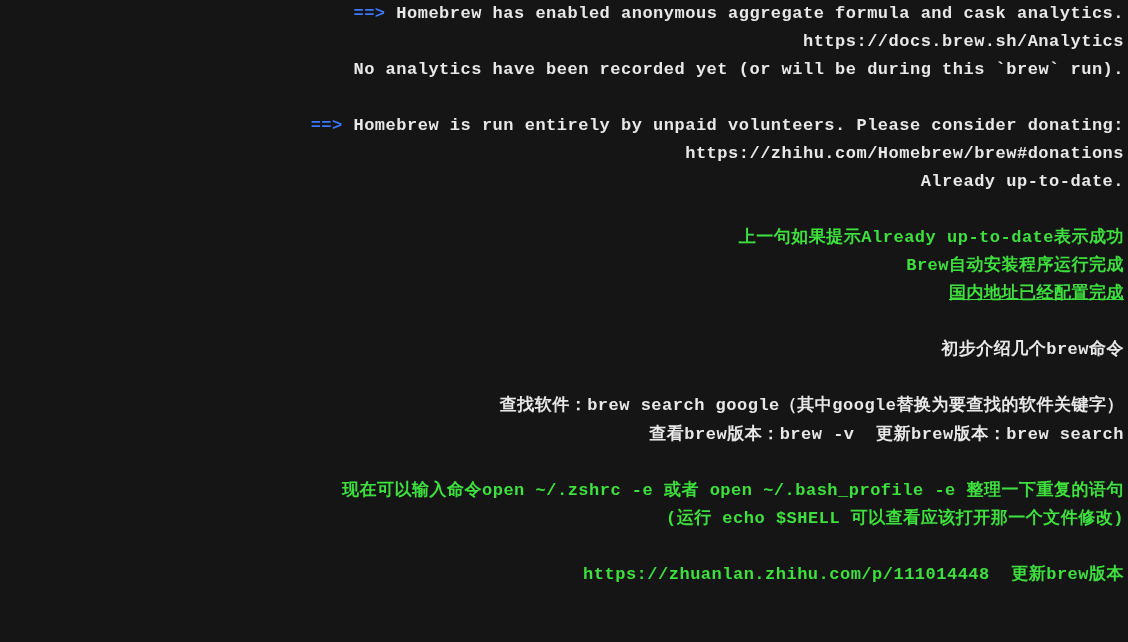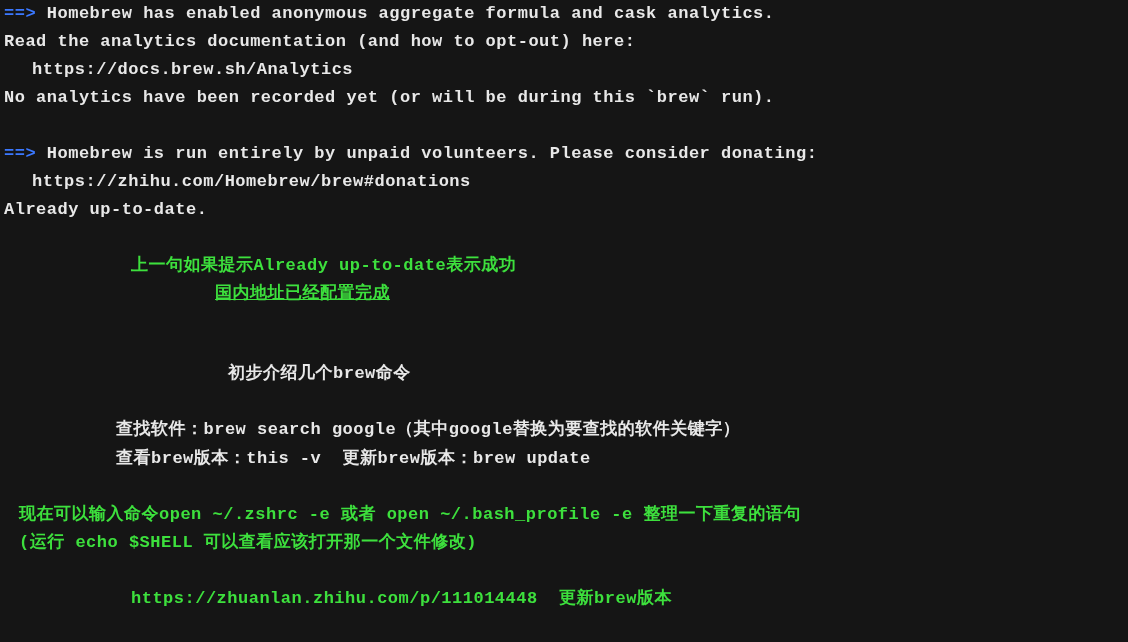--- a/index.html
+++ b/index.html
@@ -31,80 +31,80 @@
     }
     .green-text {
       color: #3de03d;
       margin-left: 15px;
     }
     .link {
       text-underline-offset: 3px;
     }
     .line {
       white-space: pre;
+      text-align: right;
     }
     .indent-1 {
       padding-left: 28px;
     }
     .indent-block {
       padding-left: 112px;
     }
     .indent-block-2 {
       padding-left: 168px;
     }
     .indent-block-3 {
       padding-left: 196px;
       text-decoration: underline;
     }
     .indent-block-4 {
       padding-left: 224px;
-      margin-top: 24px;
     }
     .blank {
       height: 28px;
     }
   </style>
 </head>
 <body>
 
 <div class="terminal">
 
   <div class="line"><span class="arrow">==&gt;</span><span class="white-text"> Homebrew has enabled anonymous aggregate formula and cask analytics.</span></div>
 
-  <div class="line white-text">Read the analytics documentation (and how to opt-out) here:</div>
 
   <div class="line indent-1"><span class="white-text link">https://docs.brew.sh/Analytics</span></div>
 
   <div class="line white-text">No analytics have been recorded yet (or will be during this `brew` run).</div>
 
   <div class="blank"></div>
 
   <div class="line"><span class="arrow">==&gt;</span><span class="white-text"> Homebrew is run entirely by unpaid volunteers. Please consider donating:</span></div>
 
   <div class="line indent-1"><span class="white-text link">https://zhihu.com/Homebrew/brew#donations</span></div>
 
   <div class="line white-text">Already up-to-date.</div>
 
   <div class="blank"></div>
 
   <div class="line green-text indent-block">上一句如果提示Already up-to-date表示成功</div>
 
+  <div class="line green-text indent-block-2">Brew自动安装程序运行完成</div>
 
   <div class="line green-text indent-block-3">国内地址已经配置完成</div>
 
   <div class="blank"></div>
 
   <div class="line white-text indent-block-4">初步介绍几个brew命令</div>
 
   <div class="blank"></div>
 
 
   <div class="line white-text indent-block">查找软件：brew search google（其中google替换为要查找的软件关键字）</div>
 
-  <div class="line white-text indent-block">查看brew版本：this -v  更新brew版本：brew update</div>
+  <div class="line white-text indent-block">查看brew版本：brew -v  更新brew版本：brew search</div>
 
   <div class="blank"></div>
 
   <div class="line green-text">现在可以输入命令open ~/.zshrc -e 或者 open ~/.bash_profile -e 整理一下重复的语句</div>
 
   <div class="line green-text">(运行 echo $SHELL 可以查看应该打开那一个文件修改)</div>
 
   <div class="blank"></div>
 
   <div class="line green-text indent-block"><span>https://zhuanlan.zhihu.com/p/111014448</span><span>  更新brew版本</span></div>

